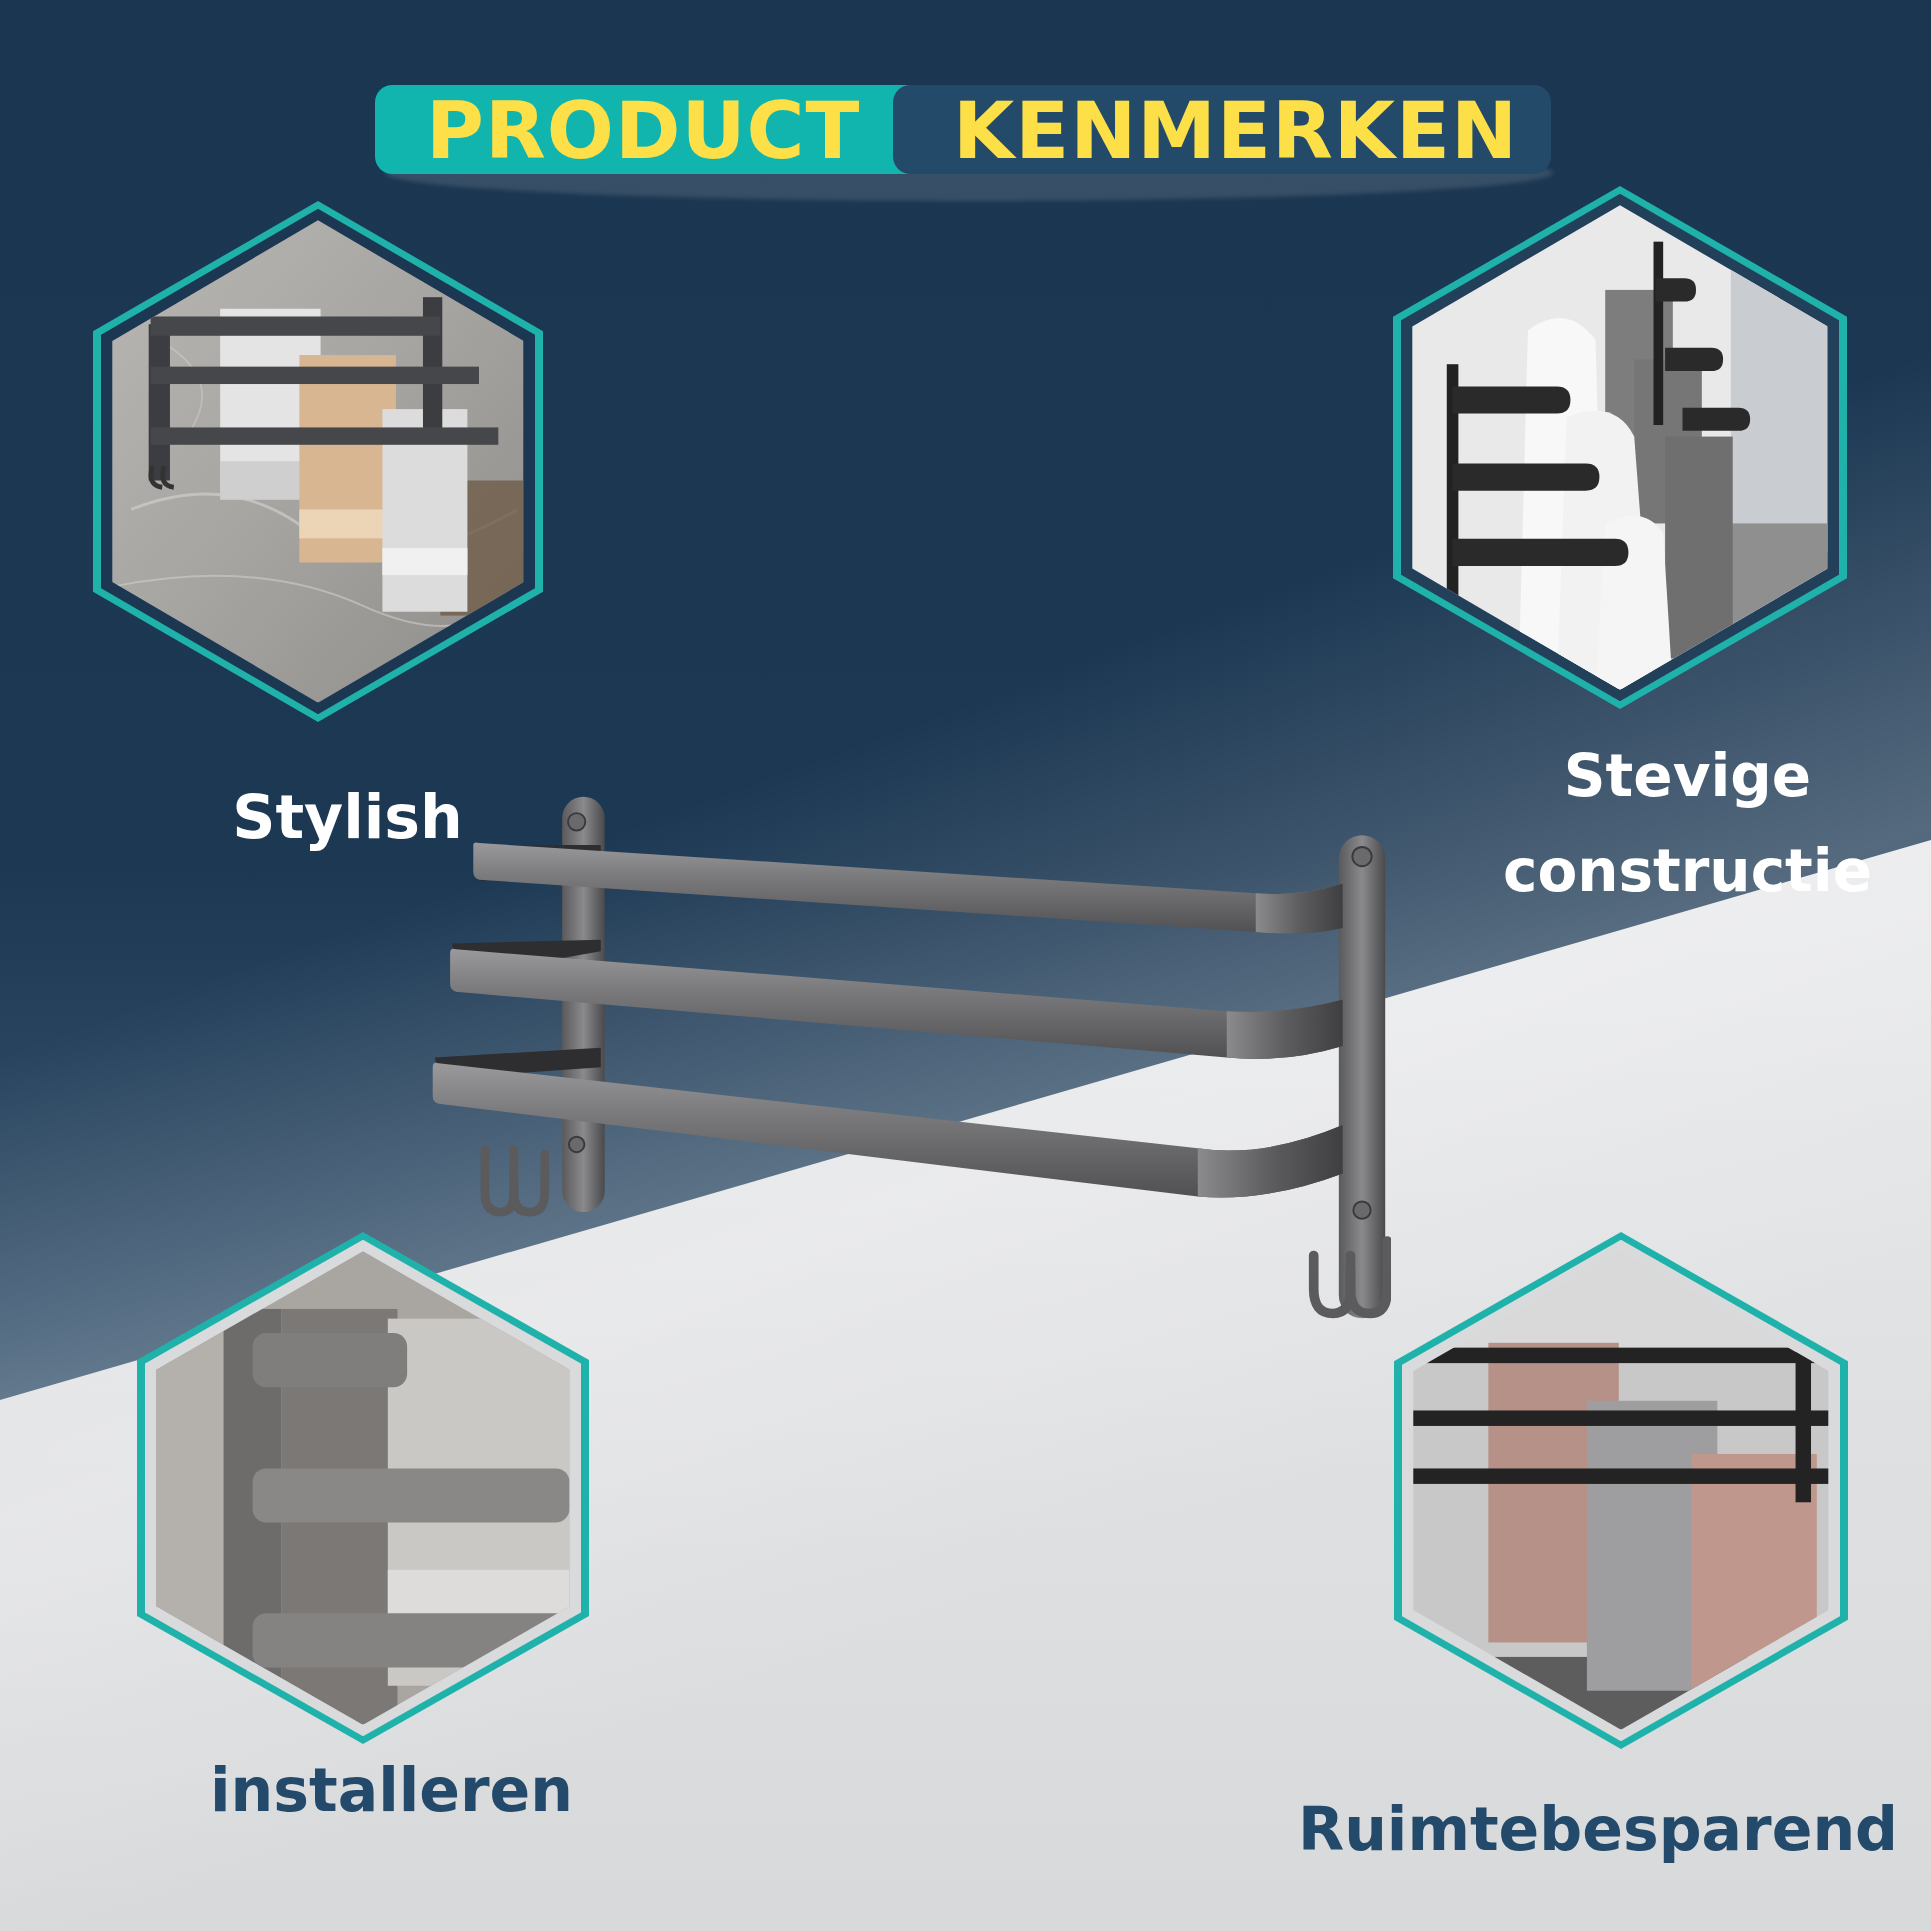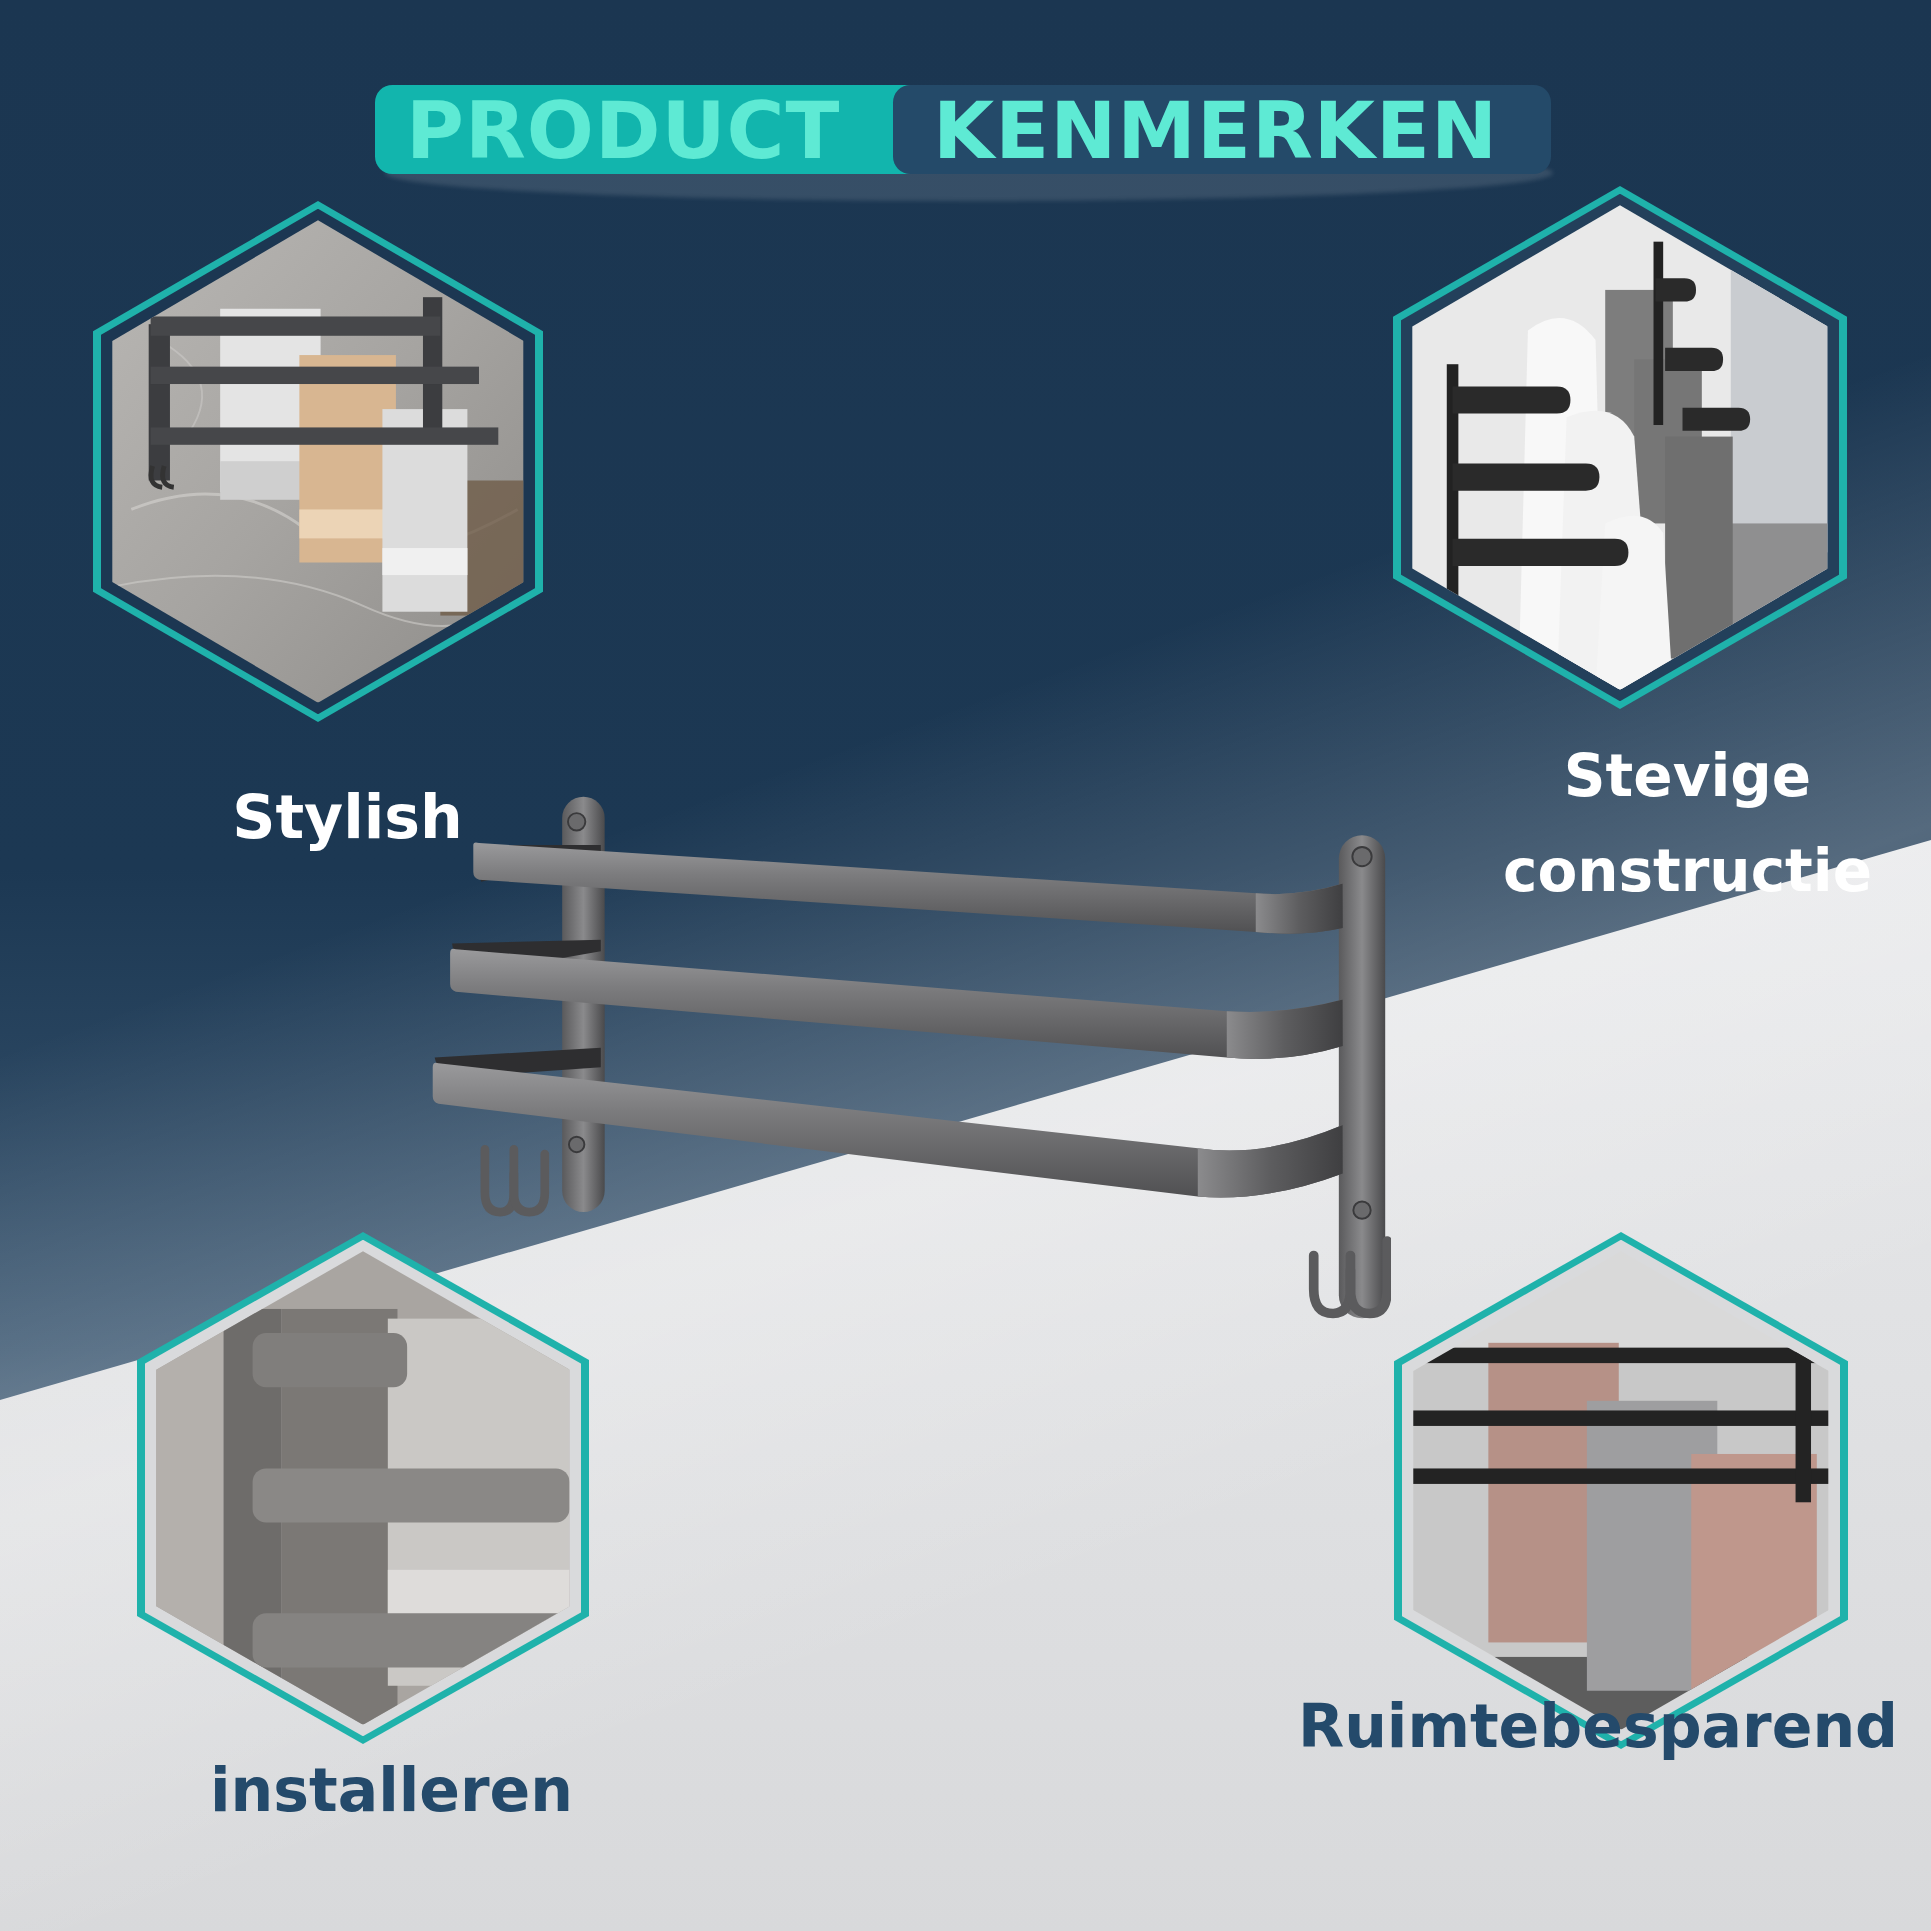--- a/index.html
+++ b/index.html
@@ -29,22 +29,23 @@
   .pill-teal {
     position: absolute; left: 0; top: 0; width: 550px; height: 89px;
     background: #12b5ad; border-radius: 17.4px;
   }
   .pill-navy {
     position: absolute; left: 518px; top: 0; width: 658px; height: 89px;
     background: #244a69; border-radius: 17.4px;
   }
   .title-text {
     position: absolute; top: 1.9px; height: 89px; line-height: 89px;
-    color: #5eead4; font-weight: bold; font-size: 79px; letter-spacing: 1px;
+    color: #fde047; font-weight: bold; font-size: 79px; letter-spacing: 1px;
     font-family: "DejaVu Sans", sans-serif;
+    margin-left: 20px;
   }
   .t1 { left: 31px; }
   .t2 { left: 558px; text-align: center; }
 
   
   .hex { position: absolute; }
   .hex-border {
     position: absolute; inset: 0; background: #1fb2ab;
     clip-path: polygon(50% 0, 100% 25%, 100% 75%, 50% 100%, 0 75%, 0 25%);
   }
@@ -68,21 +69,21 @@
   
   .label {
     position: absolute; font-weight: bold; text-align: center;
     font-family: "DejaVu Sans", sans-serif; line-height: 1.25;
   }
   .label.light { color: #ffffff; }
   .label.dark { color: #244a6b; }
   #label-tl { left: 193px; top: 770px; width: 309px; font-size: 60px; line-height: 95px; }
   #label-tr { left: 1456px; top: 729px; width: 463px; font-size: 58px; line-height: 95px; }
   #label-bl { left: 97px; top: 1743px; width: 589px; font-size: 60px; line-height: 95px; }
-  #label-br { left: 1265px; top: 1688px; width: 666px; font-size: 60px; line-height: 77px; text-align: center; }
+  #label-br { left: 1265px; top: 1791px; width: 666px; font-size: 60px; line-height: 77px; text-align: center; }
 
   
   #product { position: absolute; left: 425px; top: 787px; width: 966px; height: 541px; }
   #product svg { width: 100%; height: 100%; display: block; }
 </style>
 </head>
 <body>
 
 <div class="bg-layer bg-dark"></div>
 <div class="bg-layer bg-light"></div>

